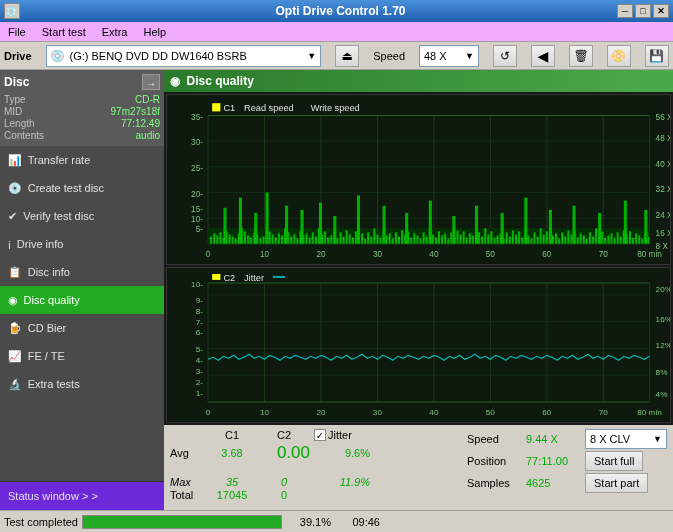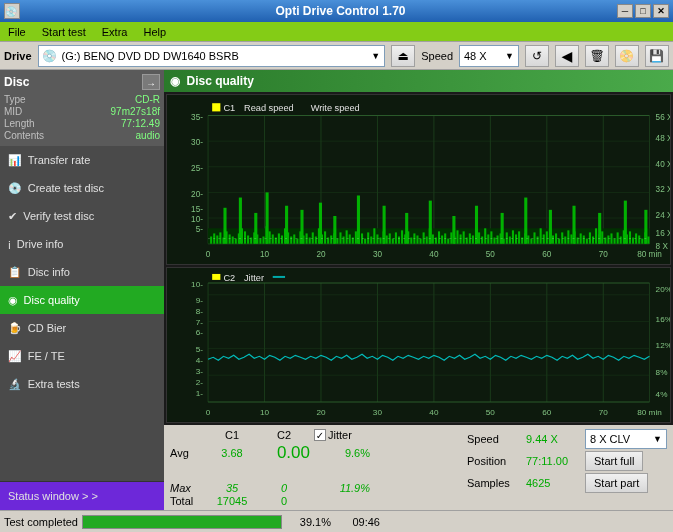--- a/index.html
+++ b/index.html
@@ -24,21 +24,21 @@
       background: #d4d0c8;
       border: 1px solid #888;
       font-size: 9px;
       display: flex; align-items: center; justify-content: center;
       cursor: pointer;
       color: #000;
     }
     
     
     .menu-bar {
-      background: #84cc16;
+      background: #f0abfc;
       height: 20px;
       display: flex;
       align-items: center;
       padding: 0 2px;
       border-bottom: 1px solid #a0a0a0;
       gap: 4px;
     }
     .menu-item {
       padding: 1px 6px;
       cursor: pointer;
@@ -46,21 +46,21 @@
     }
     
     
     .drive-bar {
       background: #d4d0c8;
       height: 28px;
       display: flex;
       align-items: center;
       padding: 2px 4px;
       border-bottom: 1px solid #a0a0a0;
-      gap: 6px;
+      gap: 14px;
     }
     .drive-label { font-size: 11px; font-weight: bold; }
     .speed-label { font-size: 11px; }
     .toolbar-btn {
       width: 24px; height: 22px;
       background: linear-gradient(to bottom, #f0f0f0, #d8d8d8);
       border: 1px solid #a0a0a0;
       display: flex; align-items: center; justify-content: center;
       cursor: pointer;
       font-size: 12px;
@@ -661,21 +661,21 @@
         <div style="flex:1;">
           <div style="display:flex; margin-bottom:2px; padding-left:36px;">
             <div style="width:52px; text-align:center; font-size:11px;">C1</div>
             <div style="width:52px; text-align:center; font-size:11px;">C2</div>
             <div style="display:flex; align-items:center; gap:2px; margin-left:4px;">
               <div class="checkbox-fake">✓</div>
               <span style="font-size:11px;">Jitter</span>
             </div>
           </div>
 
-          <div style="display:flex; align-items:center; margin-bottom:19px;">
+          <div style="display:flex; align-items:center; margin-bottom:13px;">
             <div style="width:36px; font-size:11px;">Avg</div>
             <div style="width:52px; text-align:center; font-size:11px; color:#00aa00;">3.68</div>
             <div style="width:52px; text-align:right; font-size:17px; color:#00aa00;">0.00</div>
             <div style="width:60px; text-align:right; font-size:11px; color:#00aa00;">9.6%</div>
           </div>
 
           <div style="display:flex; align-items:center; margin-bottom:1px;font-style:italic;">
             <div style="width:36px; font-size:11px;">Max</div>
             <div style="width:52px; text-align:center; font-size:11px; color:#00aa00;">35</div>
             <div style="width:52px; text-align:center; font-size:11px; color:#00aa00;">0</div>

